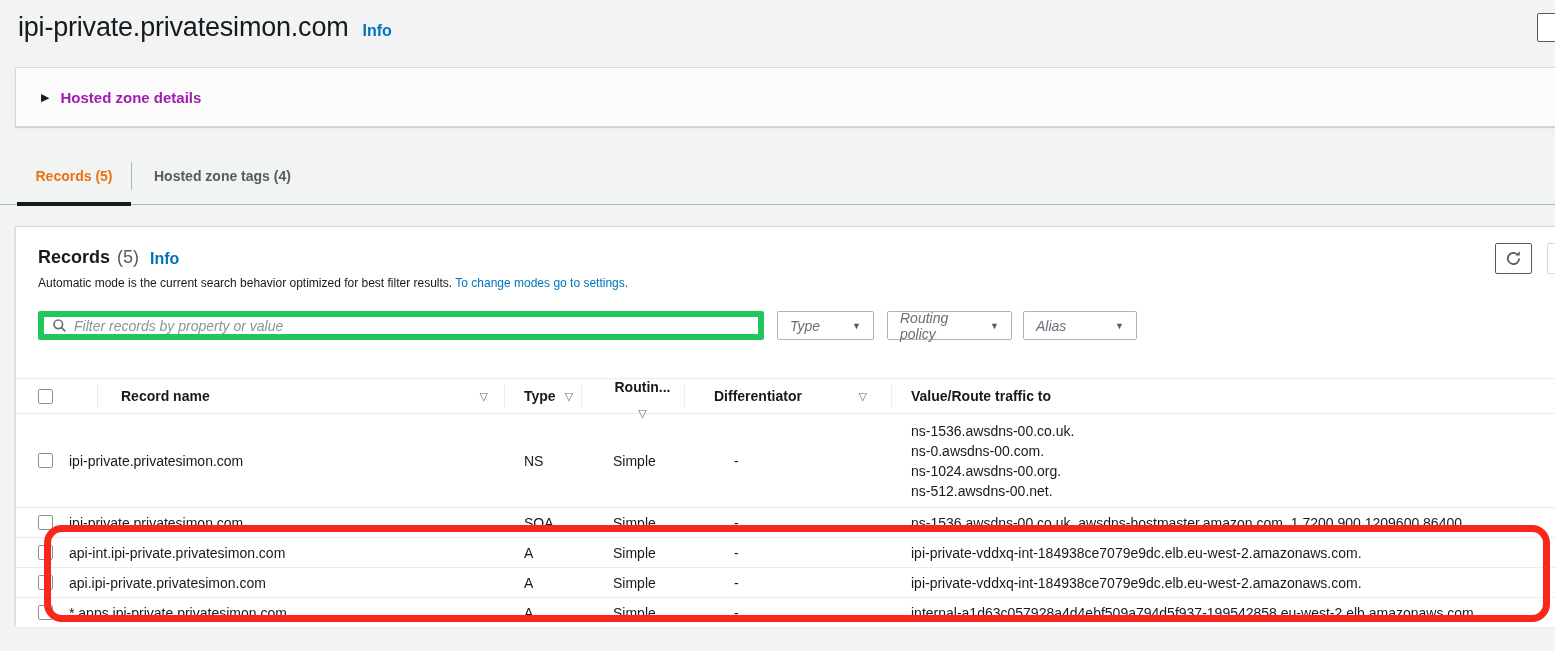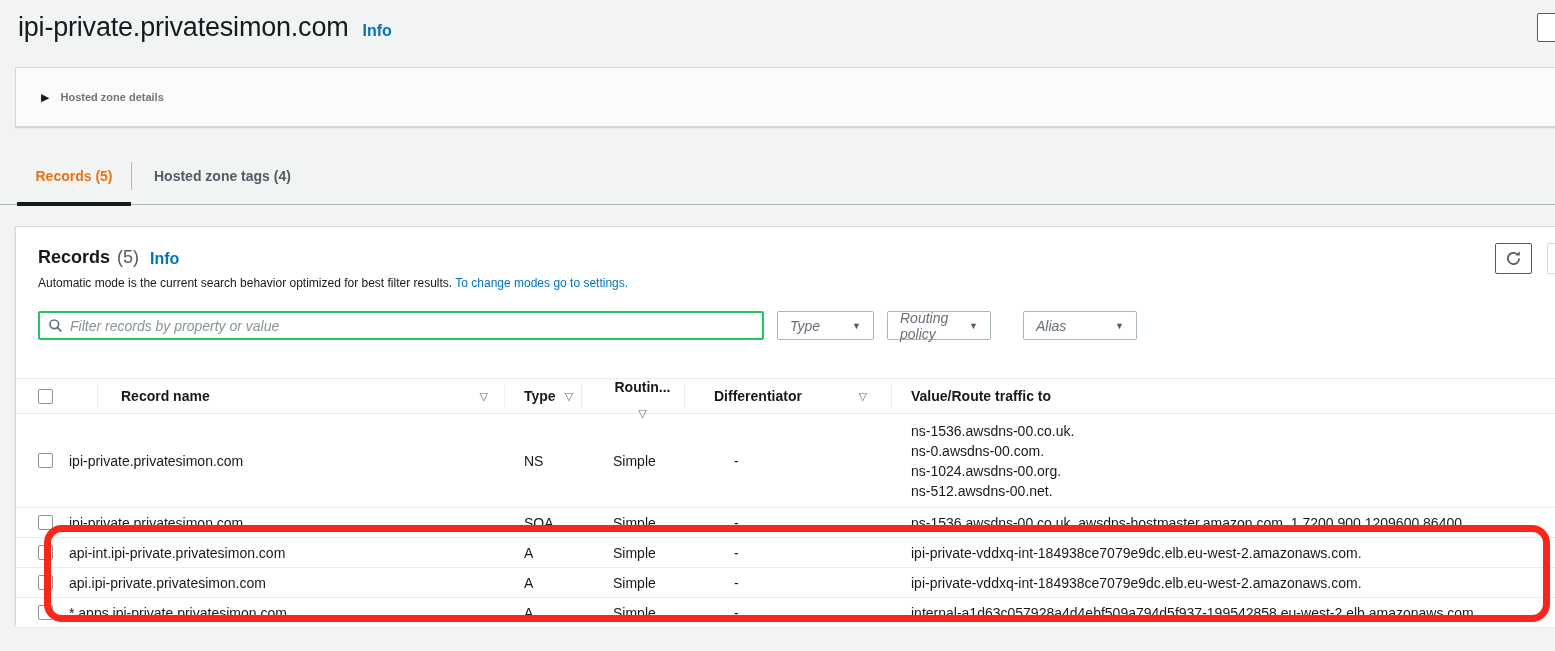--- a/index.html
+++ b/index.html
@@ -23,21 +23,21 @@
 
   
   .hz-panel {
     position: absolute; left: 15px; top: 67px; width: 1545px; height: 60px;
     background: #fbfbfb; border: 1px solid #d5dbdb; border-right: none;
     box-shadow: 0 1px 1px rgba(0,28,36,0.15);
     display: flex; align-items: center; padding-left: 25px; gap: 11px;
     cursor: pointer;
   }
   .expand-tri { font-size: 11px; color: #16191f; }
-  .hz-label { font-size: 11px; font-weight: bold; color: #737373; }
+  .hz-label { font-size: 15px; font-weight: bold; color: #a21caf; }
 
   
   .tabs-row { position: absolute; left: 17px; top: 160px; height: 32px; display: flex; align-items: center; justify-content: flex-end; }
   .tab { font-size: 14px; font-weight: bold; color: #545b64; cursor: pointer; text-align: center; }
   .tab.active { color: #ec7211; width: 114px; }
   .tab.plain { padding: 0 22px; }
   .tab-divider { width: 1px; height: 28px; background: #aab7b8; }
   .tab-line-full { position: absolute; left: 0; top: 204px; width: 1555px; height: 1px; background: #aab7b8; }
   .tab-line-active { position: absolute; left: 17px; top: 202px; width: 114px; height: 4px; background: #16191f; }
 
@@ -60,38 +60,38 @@
     display: flex; align-items: center; justify-content: center; cursor: pointer;
   }
   .sliver-btn {
     position: absolute; left: 1531px; top: 16px; width: 26px; height: 31px;
     background: #fff; border: 1px solid #d5dbdb; border-radius: 2px;
   }
 
   
   .search-box {
     position: absolute; left: 22px; top: 84px; width: 726px; height: 29px;
-    border: 2px solid #22c55e; border-radius: 2px; background: #fff;
+    border: 6px solid #22c55e; border-radius: 2px; background: #fff;
     display: flex; align-items: center; padding: 0 8px; gap: 7px;
   }
   .search-box input {
     border: none; outline: none; flex: 1; font-size: 14px;
     font-family: "Liberation Sans", "DejaVu Sans", sans-serif; color: #16191f; background: transparent;
   }
   .search-box input::placeholder { font-style: italic; color: #879596; }
   .dropdown {
     position: absolute; top: 84px; height: 29px;
     border: 1px solid #aab7b8; border-radius: 2px; background: #fff;
     display: flex; align-items: center; justify-content: space-between;
     padding: 0 12px; cursor: pointer;
   }
   .dropdown .dd-label { font-size: 14px; font-style: italic; color: #687078; }
   .dropdown .caret { font-size: 9px; color: #545b64; }
   .dd-type { left: 761px; width: 97px; }
-  .dd-routing { left: 871px; width: 104px; gap: 4px; }
+  .dd-routing { left: 871px; width: 125px; gap: 4px; }
   .dd-alias { left: 1007px; width: 114px; }
 
   
   .table { position: absolute; left: 0; top: 151px; width: 1545px; }
   .tr {
     display: grid;
     grid-template-columns: 53px 435px 77px 103px 207px 1fr;
     align-items: center;
     min-height: 30px;
     border-bottom: 1px solid #eaeded;

